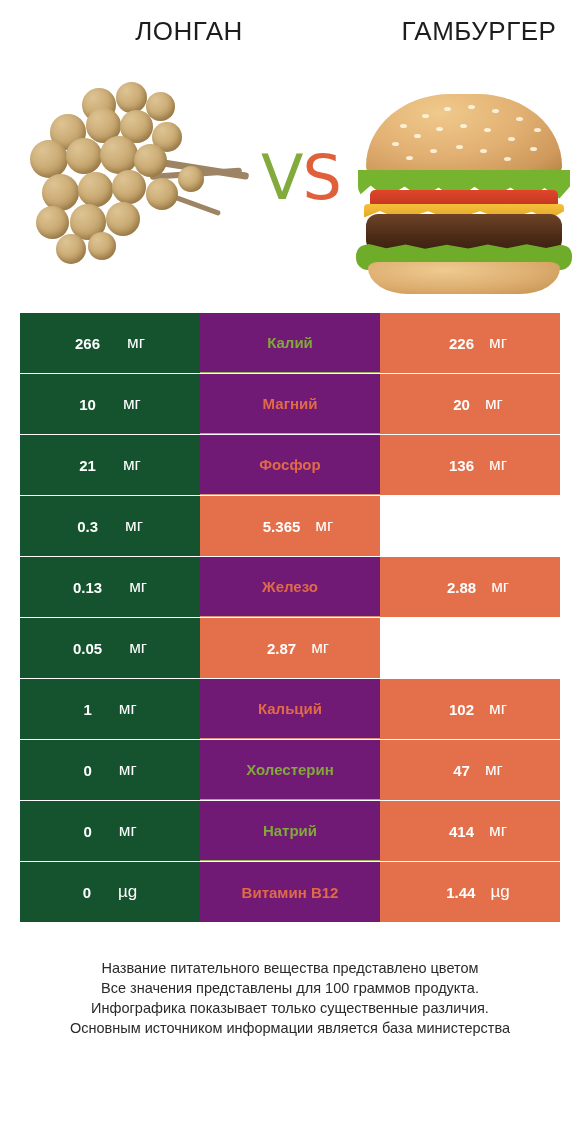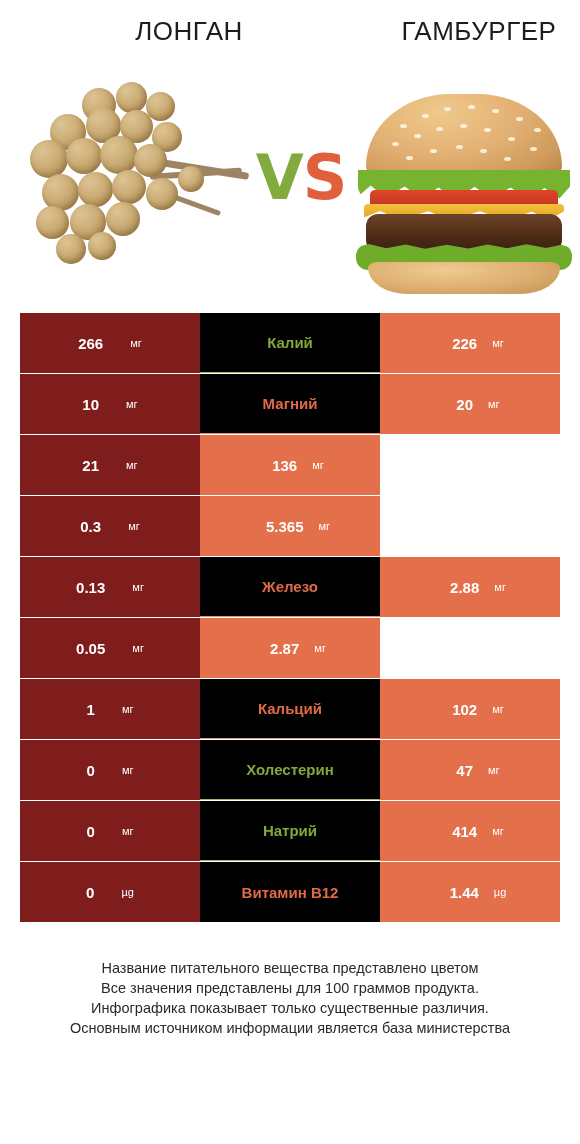--- a/index.html
+++ b/index.html
@@ -48,21 +48,21 @@
     height: 200px;
     position: relative;
   }
   .hero-left  { margin-left: 22px; }
   .hero-right { margin-left: 0px; }
 
   .vs {
     width: 94px;
     text-align: center;
     font-size: 62px;
-    font-weight: 700;
+    font-weight: 400;
     line-height: 1;
     letter-spacing: -1px;
     font-family: "DejaVu Sans", sans-serif;
   }
   .vs .v { color: #82aa3c; }
   .vs .s { color: #e0603c; }
 
   
   .longan { position: absolute; inset: 0; }
   .branch {
@@ -157,34 +157,34 @@
     align-items: center;
     justify-content: center;
     box-sizing: border-box;
   }
   .cell-left, .cell-right {
     width: 180px;
     color: #ffffff;
     font-size: 15px;
     font-weight: 700;
   }
-  .cell-left  { background: #7f1d1d; gap: 12px; }
+  .cell-left  { background: #14532d; gap: 12px; }
   .cell-right { background: #e4704b; padding-left: 16px; }
   .cell-mid {
     width: 180px;
-    background: #000000;
+    background: #701a75;
     font-size: 15px;
     font-weight: 700;
     border-bottom: 1px solid transparent;
   }
   .row:last-child .cell-mid { border-bottom: 0; }
   .mid-green  { color: #82a73c; border-bottom-color: #9cb45e; }
   .mid-orange { color: #e06a48; border-bottom-color: #dd9178; }
   .unit {
-    font-size: 11px;
+    font-size: 17px;
     font-weight: 400;
     margin-left: 15px;
   }
 
   
   .footer {
     position: absolute;
     left: 0;
     top: 958px;
     width: 580px;
@@ -292,20 +292,21 @@
       <div class="cell cell-right">
         <span>20</span>
         <span class="unit">мг</span>
       </div>
     </div>
     <div class="row">
       <div class="cell cell-left">
         <span>21</span>
         <span class="unit">мг</span>
       </div>
+      <div class="cell cell-mid mid-orange">Фосфор</div>
       <div class="cell cell-right">
         <span>136</span>
         <span class="unit">мг</span>
       </div>
     </div>
     <div class="row">
       <div class="cell cell-left">
         <span>0.3</span>
         <span class="unit">мг</span>
       </div>

